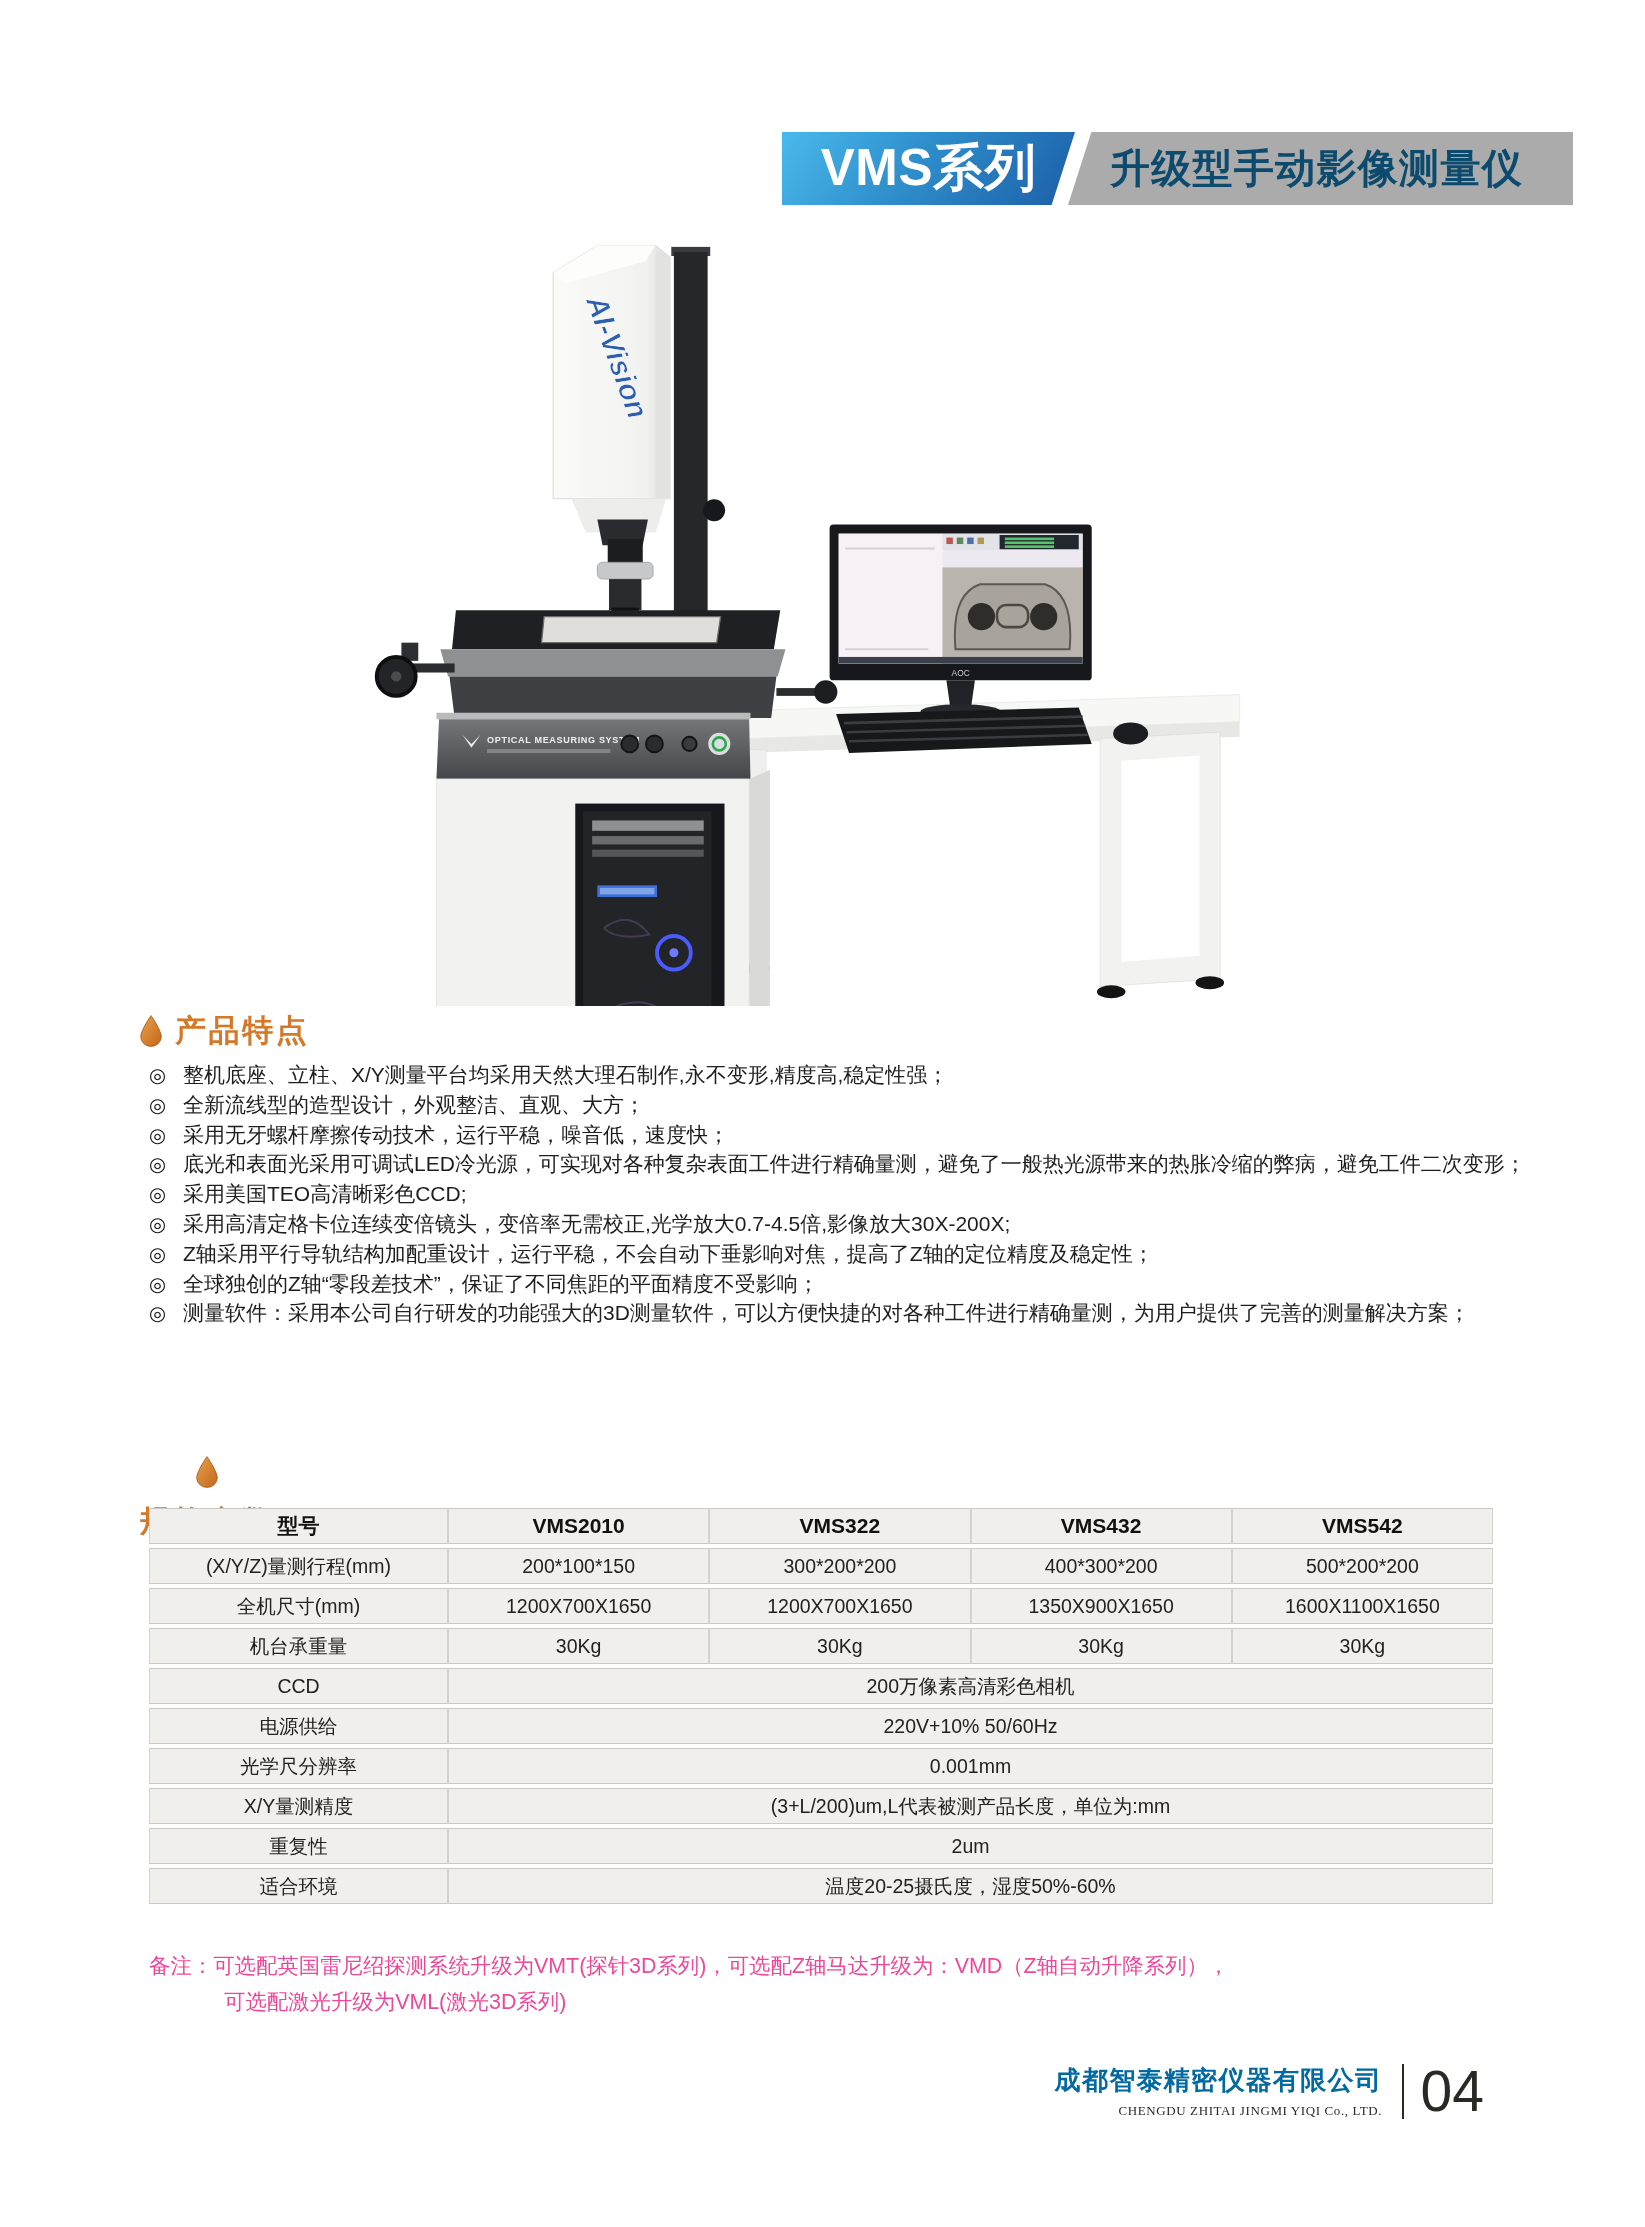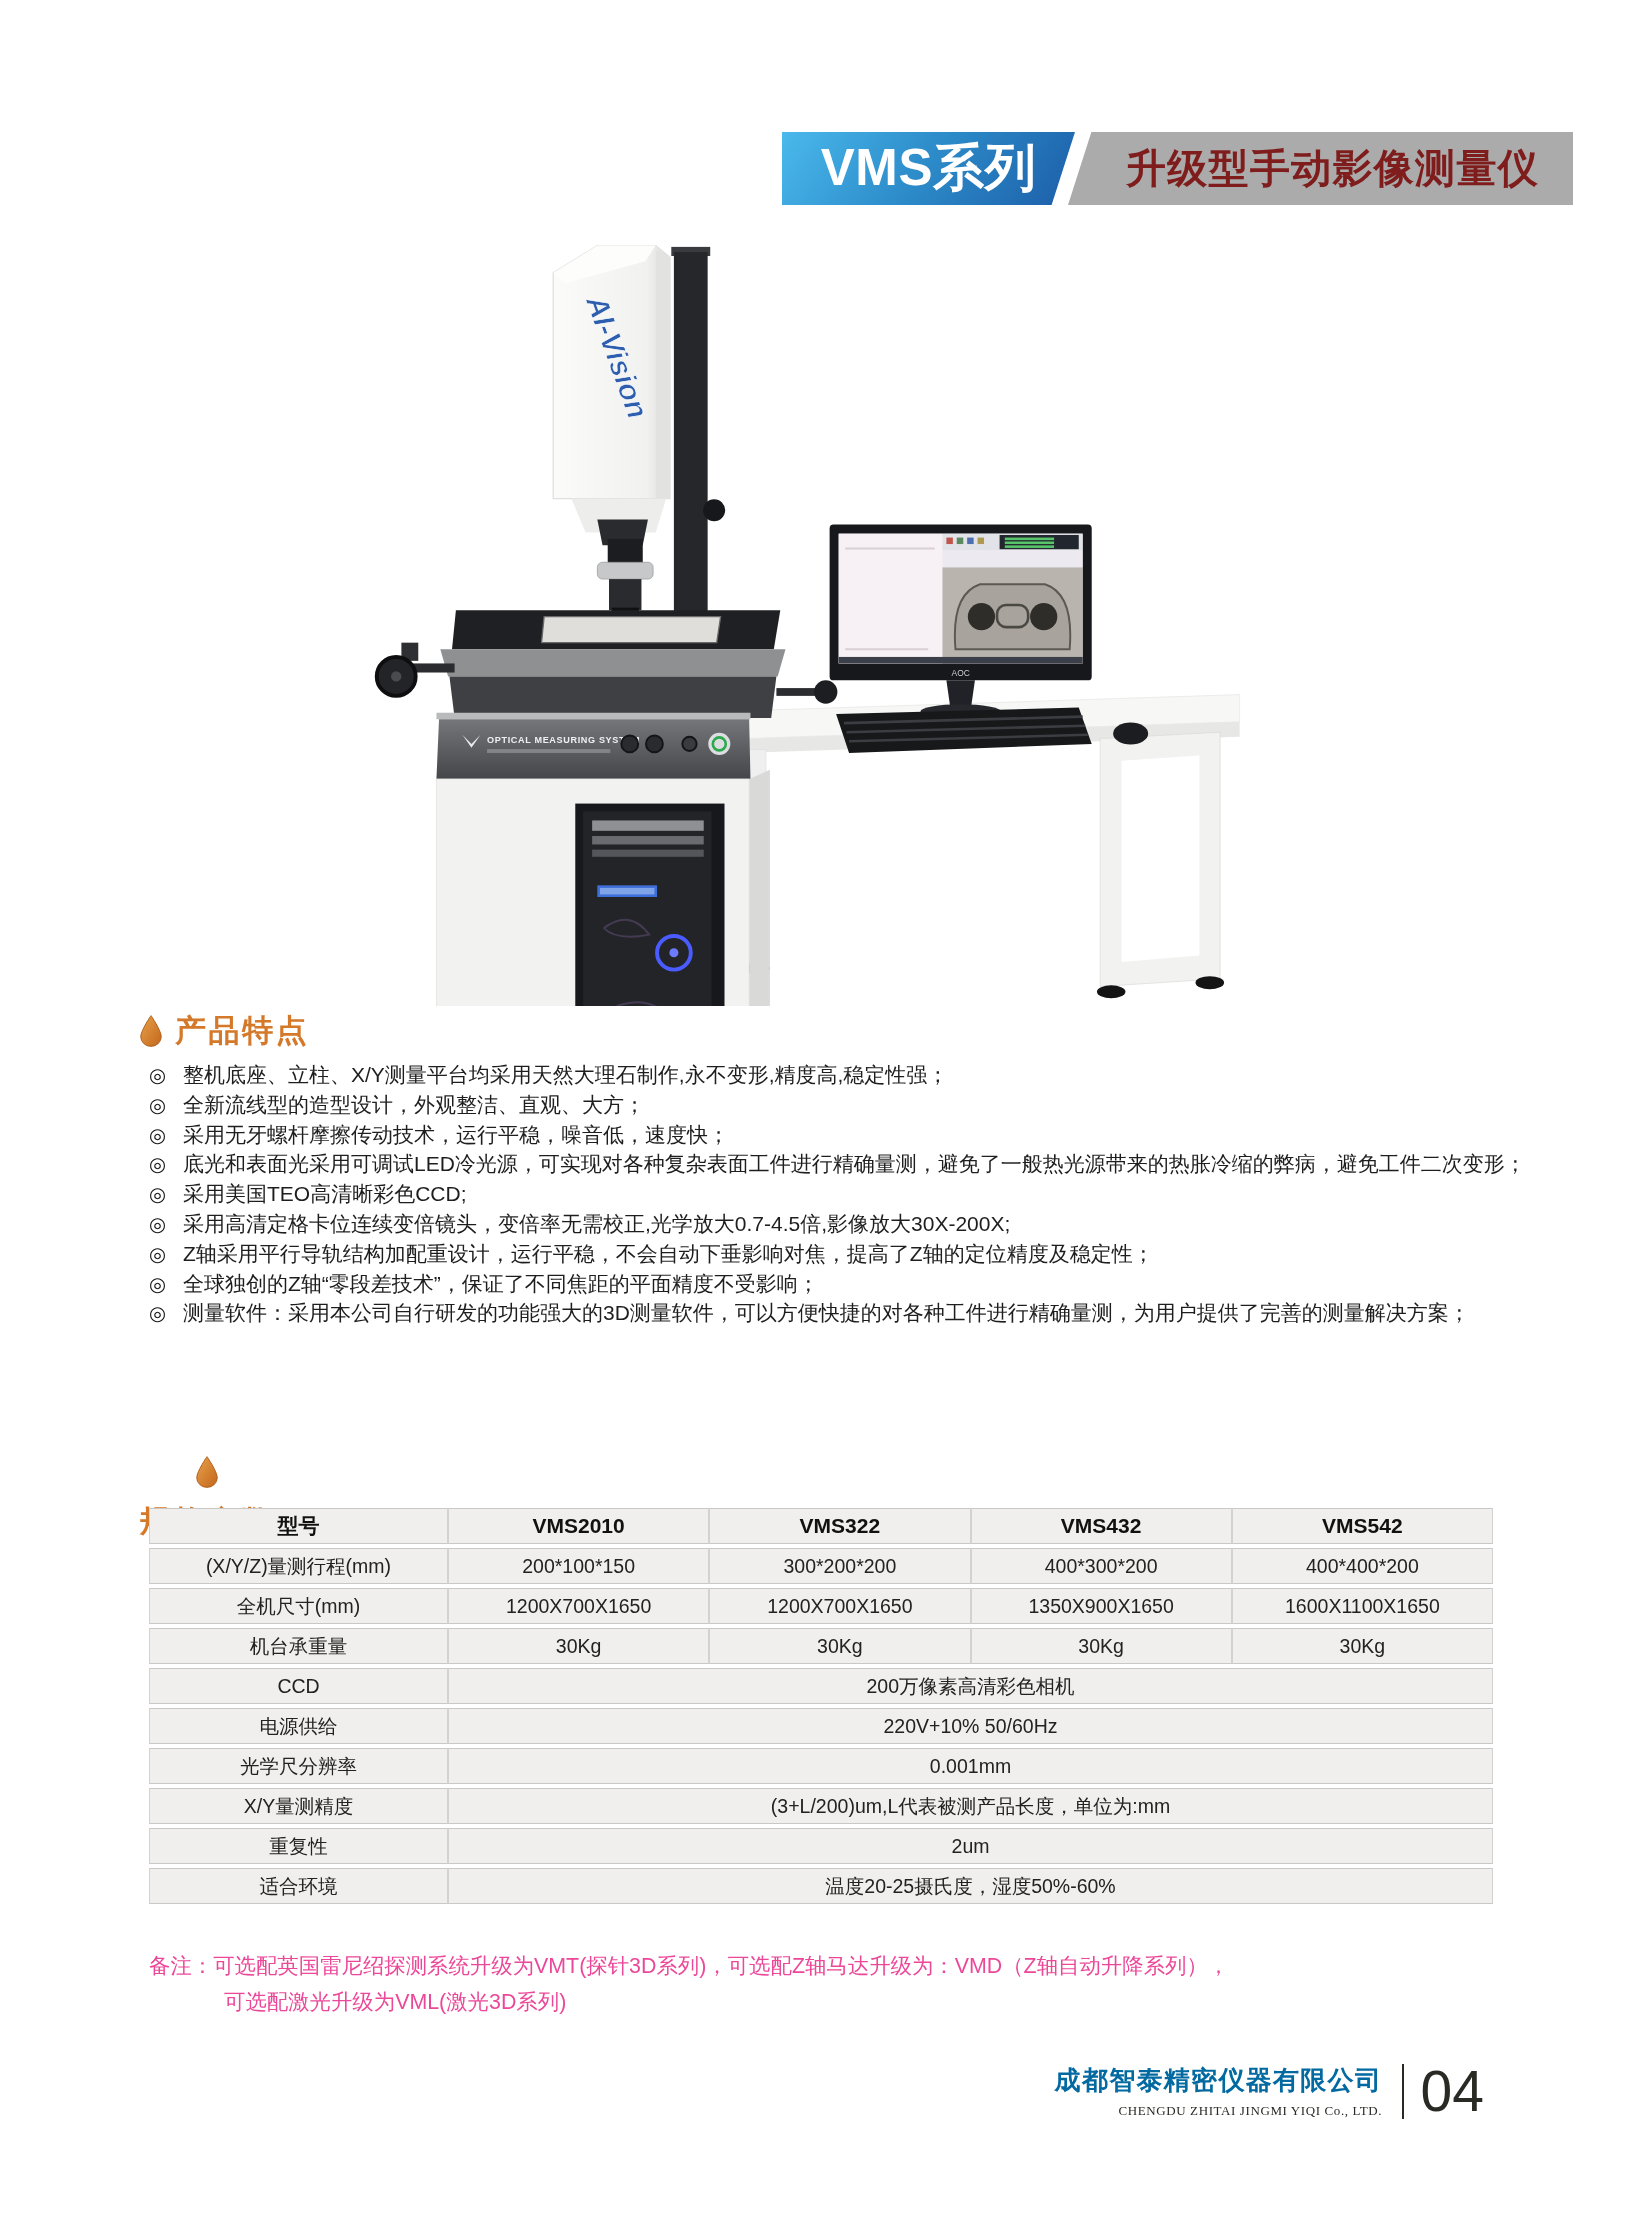--- a/index.html
+++ b/index.html
@@ -9,21 +9,21 @@
   
   .hdr-blue{position:absolute;left:782px;top:132px;width:293px;height:73px;
     background:linear-gradient(125deg,#4ab9ec 0%,#2e8ecb 45%,#1c5ea8 100%);
     clip-path:polygon(0 0,100% 0,calc(100% - 23.4px) 100%,0 100%);
     display:flex;align-items:center;justify-content:center;}
   .hdr-blue span{color:#fff;font-size:51px;font-weight:bold;letter-spacing:0.6px;}
   .hdr-gray{position:absolute;left:1068px;top:132px;width:505px;height:73px;
     background:#ababab;
     clip-path:polygon(23.4px 0,100% 0,100% 100%,0 100%);
     display:flex;align-items:center;}
-  .hdr-gray span{color:#7f1d1d;font-size:40px;font-weight:bold;margin-left:58px;letter-spacing:1.3px;}
+  .hdr-gray span{color:#0c4a6e;font-size:40px;font-weight:bold;margin-left:42px;letter-spacing:1.3px;}
 
   
   .photo{position:absolute;left:292px;top:195px;width:974px;height:811px;}
 
   
   .sec-title{position:absolute;display:flex;align-items:center;gap:13px;}
   .sec-title .t{color:#d4782a;font-size:31px;font-weight:bold;letter-spacing:2.6px;}
   .drop{width:22px;height:32px;flex:0 0 auto;}
 
   
@@ -266,21 +266,21 @@
       <th>VMS2010</th>
       <th>VMS322</th>
       <th>VMS432</th>
       <th>VMS542</th>
     </tr>
     <tr>
       <td>(X/Y/Z)量测行程(mm)</td>
       <td>200*100*150</td>
       <td>300*200*200</td>
       <td>400*300*200</td>
-      <td>400*400*200</td>
+      <td>500*200*200</td>
     </tr>
     <tr>
       <td>全机尺寸(mm)</td>
       <td>1200X700X1650</td>
       <td>1200X700X1650</td>
       <td>1350X900X1650</td>
       <td>1600X1100X1650</td>
     </tr>
     <tr>
       <td>机台承重量</td>

